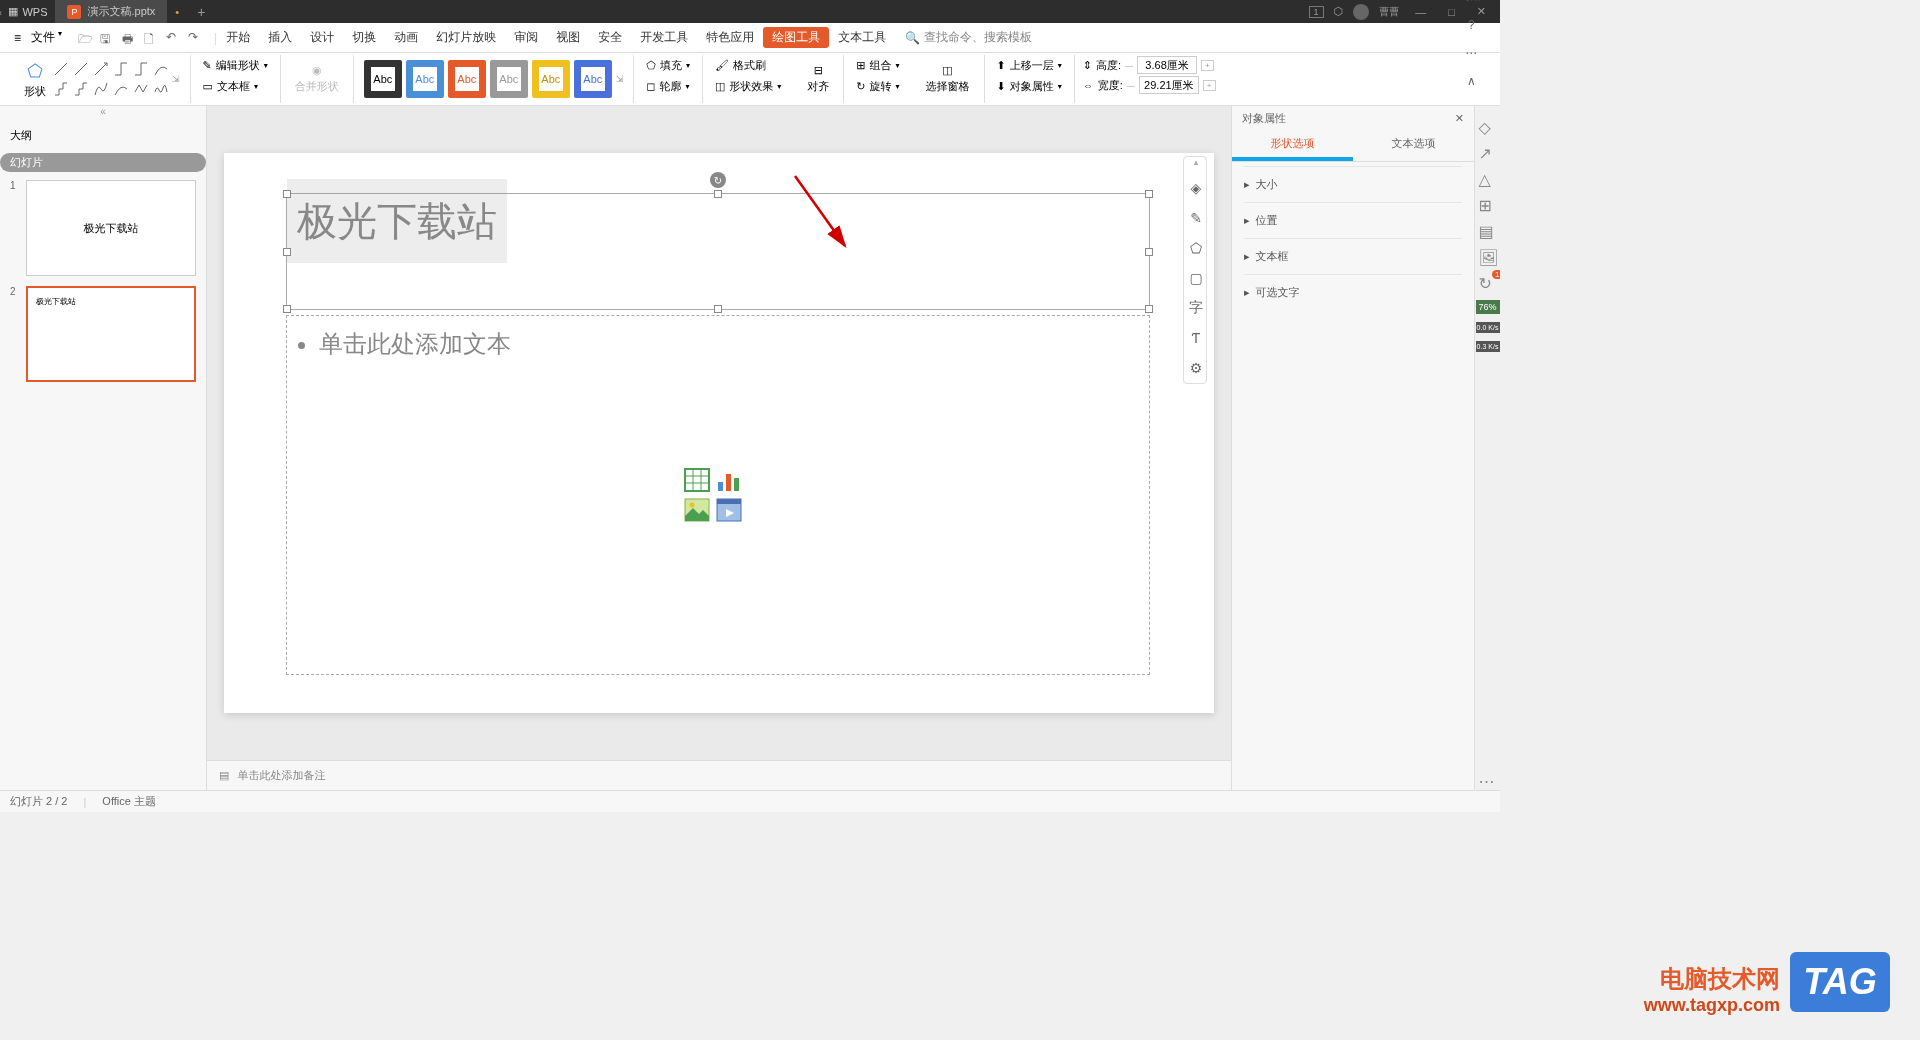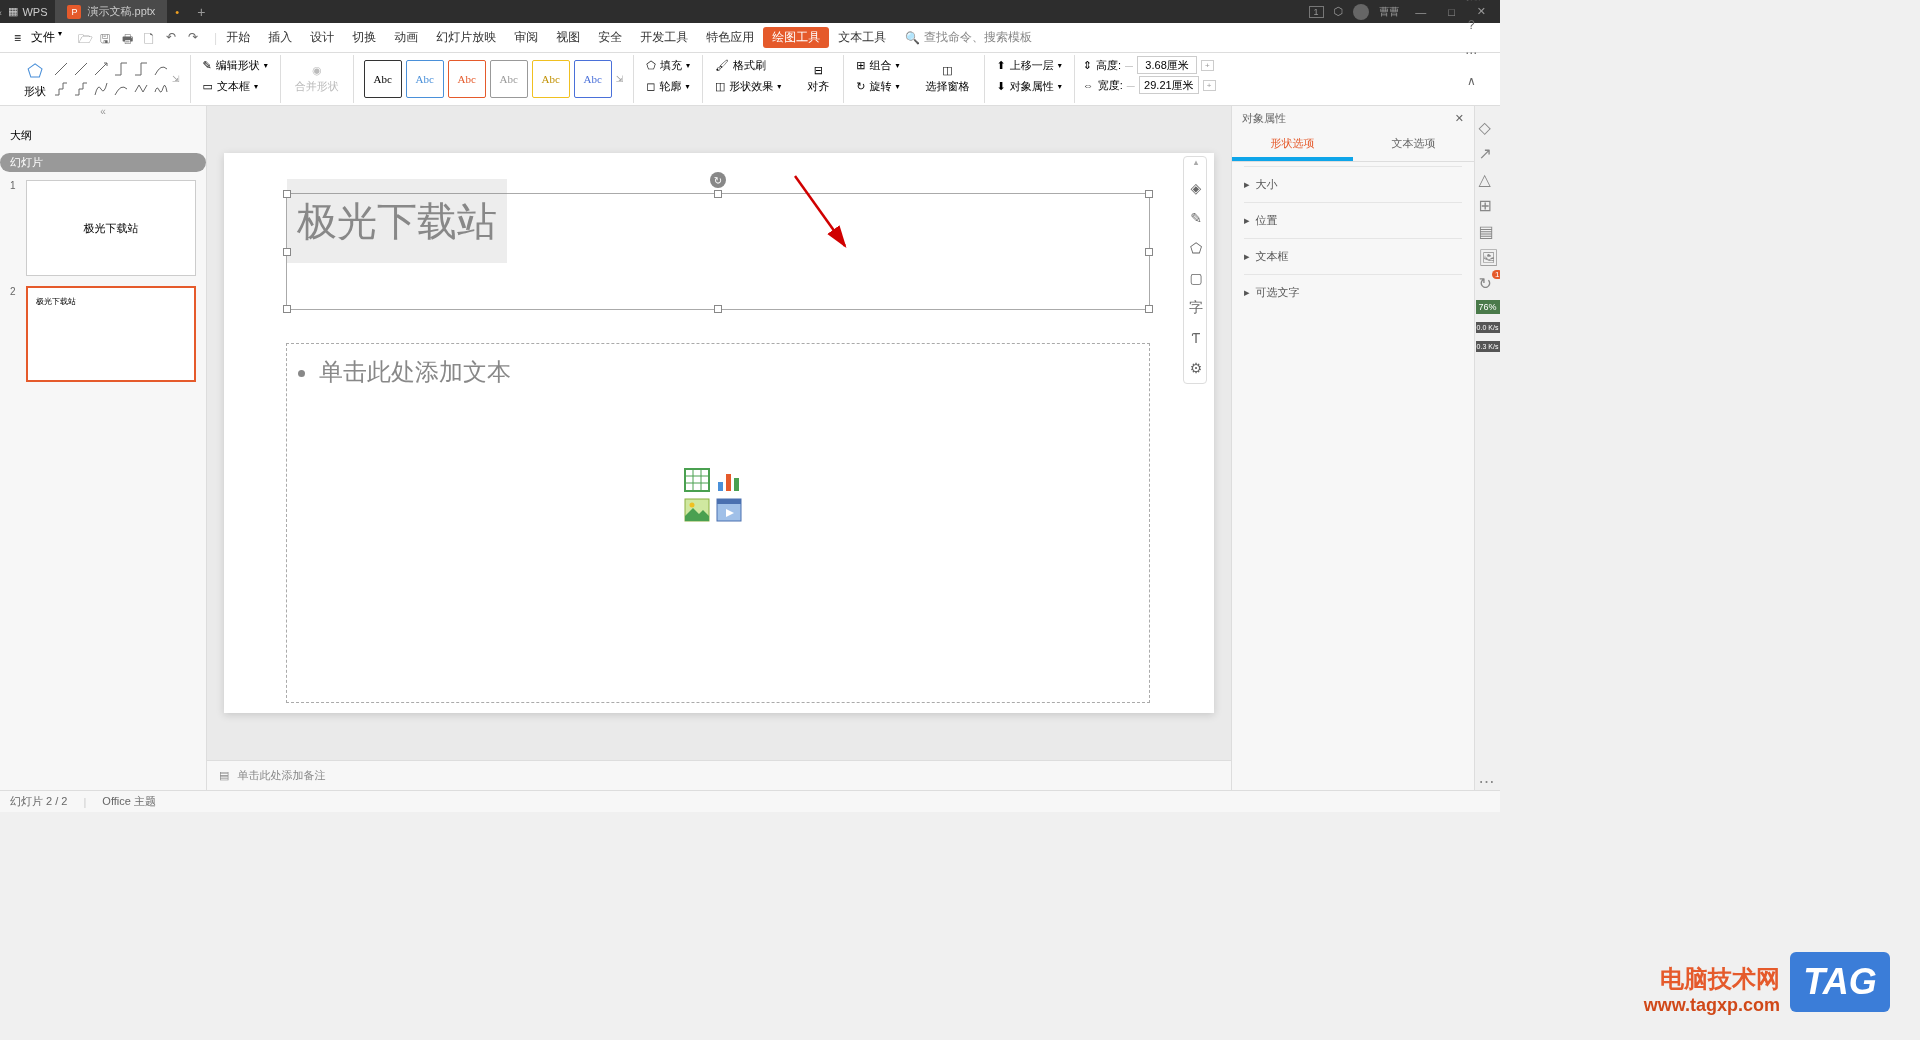--- a/index.html
+++ b/index.html
@@ -31,21 +31,21 @@
 .menubar .right-area { margin-left: auto; display: flex; gap: 14px; align-items: center; color: #666; flex-direction: column; }
 
 
 .ribbon { height: 53px; background: #fff; border-bottom: 1px solid #ddd; display: flex; align-items: center; padding: 2px 10px; font-size: 11px; }
 .ribbon .group { display: flex; align-items: center; border-right: 1px solid #ddd; padding: 0 8px; height: 48px; }
 .ribbon .shape-btn { display: flex; flex-direction: column; align-items: center; gap: 2px; padding: 2px 6px; }
 .ribbon .shape-gallery { display: grid; grid-template-columns: repeat(6, 18px); gap: 2px; }
 .ribbon .shape-cell { width: 18px; height: 18px; border: 1px solid transparent; display: flex; align-items: center; justify-content: center; }
 .ribbon .shape-cell svg { width: 14px; height: 14px; }
 .ribbon .text-btn { display: flex; align-items: center; gap: 4px; padding: 2px 4px; margin: 1px 0; }
-.ribbon .abc-box { width: 38px; height: 38px; border: 1px solid #7f1d1d; display: flex; align-items: center; justify-content: center; font-size: 11px; margin: 0 2px; border-radius: 2px; font-family: Liberation Serif, serif; }
+.ribbon .abc-box { width: 38px; height: 38px; border: 7px solid #7f1d1d; display: flex; align-items: center; justify-content: center; font-size: 11px; margin: 0 2px; border-radius: 2px; }
 .ribbon .size-row { display: flex; align-items: center; gap: 4px; margin: 1px 0; }
 .ribbon .size-input { width: 60px; height: 18px; border: 1px solid #ccc; font-size: 11px; text-align: center; }
 
 
 .main { display: flex; height: calc(100% - 23px - 30px - 53px - 22px); }
 
 
 .slide-panel { width: 207px; background: #f7f7f7; border-right: 1px solid #ddd; display: flex; flex-direction: column; }
 .slide-panel .collapse { height: 16px; text-align: center; color: #999; font-size: 10px; }
 .slide-panel .tabs { display: flex; justify-content: center; gap: 8px; padding: 4px 0; font-size: 11px; flex-direction: column; }
@@ -70,21 +70,21 @@
 .text-box .handle.tr { top: -4px; right: -4px; }
 .text-box .handle.bl { bottom: -4px; left: -4px; }
 .text-box .handle.br { bottom: -4px; right: -4px; }
 .text-box .handle.tm { top: -4px; left: 50%; margin-left: -4px; }
 .text-box .handle.bm { bottom: -4px; left: 50%; margin-left: -4px; }
 .text-box .handle.ml { top: 50%; left: -4px; margin-top: -4px; }
 .text-box .handle.mr { top: 50%; right: -4px; margin-top: -4px; }
 .text-box .rotate { position: absolute; top: -22px; left: 50%; margin-left: -8px; width: 16px; height: 16px; background: #888; border-radius: 50%; display: flex; align-items: center; justify-content: center; color: white; font-size: 10px; }
 .title-textbox { top: 40px; left: 62px; width: 864px; height: 117px; }
 .title-content { font-size: 40px; color: #888; padding: 20px 10px; background: rgba(136,136,136,0.15); display: inline; }
-.body-textbox { top: 162px; left: 62px; width: 864px; height: 360px; margin-top: 28px; }
+.body-textbox { top: 162px; left: 62px; width: 864px; height: 360px; }
 .body-content { font-size: 24px; color: #888; padding: 12px; }
 .body-content li { list-style: disc; margin-left: 20px; }
 .content-icons { position: absolute; top: 315px; left: 460px; display: grid; grid-template-columns: 26px 26px; gap: 6px; }
 .content-icons .ci { width: 26px; height: 24px; }
 
 
 .float-toolbar { position: absolute; right: 24px; top: 50px; width: 24px; background: white; border: 1px solid #ddd; border-radius: 4px; }
 .float-toolbar .ft-btn { width: 24px; height: 30px; display: flex; align-items: center; justify-content: center; color: #666; font-size: 14px; }
 .float-toolbar .ft-collapse { width: 24px; height: 16px; color: #aaa; text-align: center; font-size: 9px; }
 

